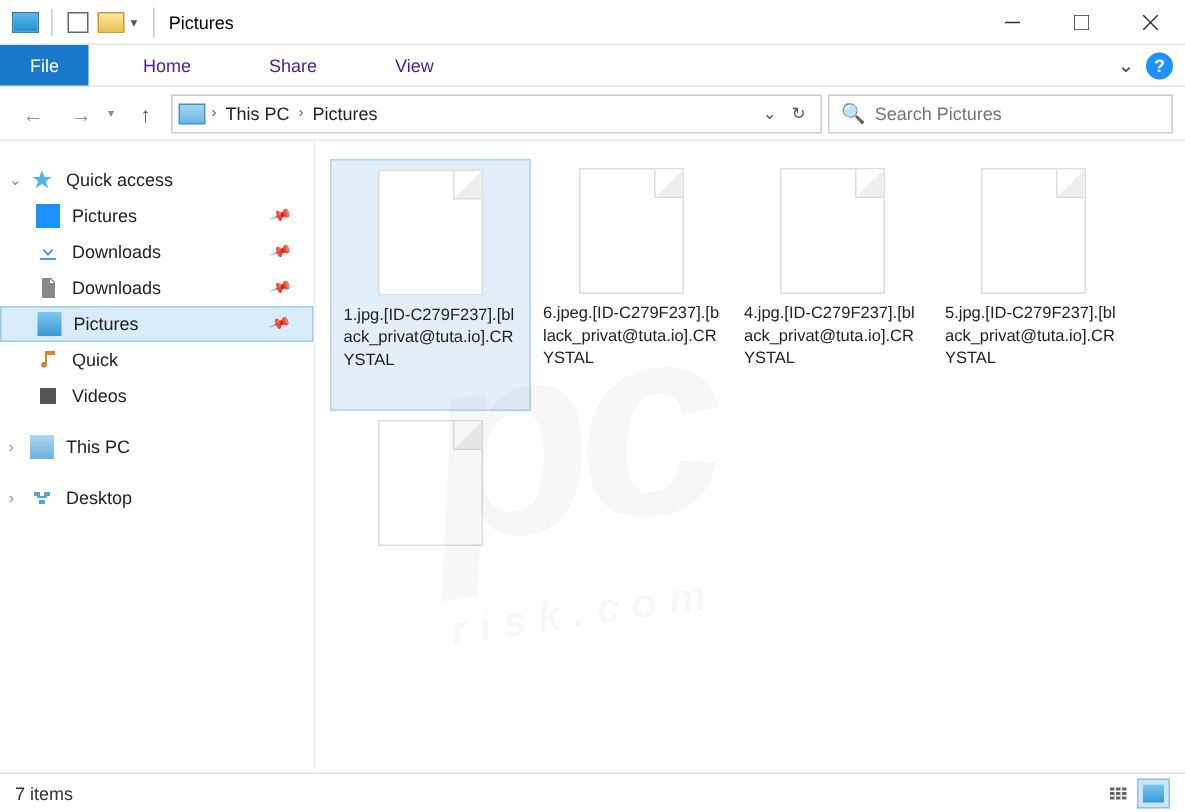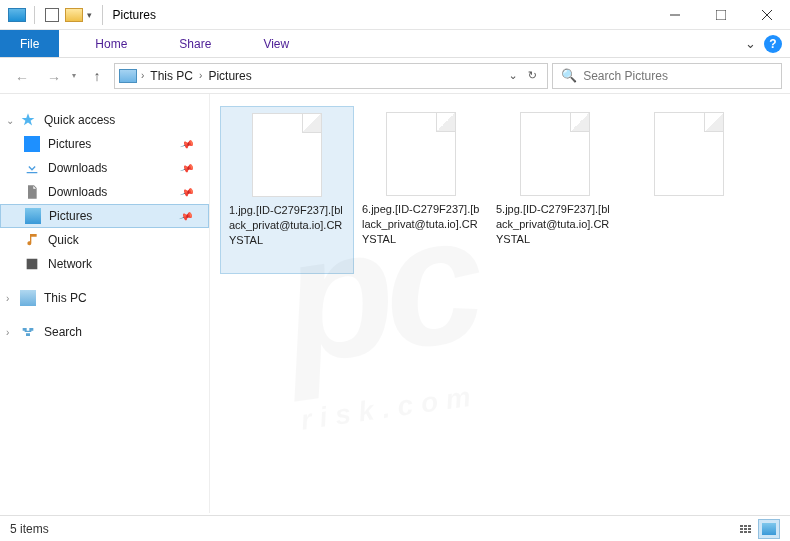--- a/index.html
+++ b/index.html
@@ -191,66 +191,70 @@
       <div class="side-item">
         <span class="side-icon music"><svg viewBox="0 0 24 24">
               <path d="M9 3v11a3 3 0 1 0 2 2.8V7h8V3z"></path>
             </svg></span>
         <span>Quick</span>
       </div>
       <div class="side-item">
         <span class="side-icon videos"><svg viewBox="0 0 24 24">
               <path d="M4 4h16v16H4zM6 6v12M18 6v12M4 9h16M4 15h16"></path>
             </svg></span>
-        <span>Network</span>
+        <span>Videos</span>
       </div>
     </div>
     <div class="side-group">
       <div class="side-item header">
         <span class="tree">›</span>
         <span class="side-icon thispc"></span>
         <span>This PC</span>
       </div>
     </div>
     <div class="side-group">
       <div class="side-item header">
         <span class="tree">›</span>
         <span class="side-icon network"><svg viewBox="0 0 24 24">
               <path d="M4 6h6v4H4zM14 6h6v4h-6zM9 14h6v4H9zM7 10v2h10v-2M12 14v-2"></path>
             </svg></span>
-        <span>Search</span>
+        <span>Desktop</span>
       </div>
     </div>
   </div>
 
   <div class="content">
     <div class="file-grid" id="file-grid">
         <div class="file-item selected">
           <div class="file-thumb"></div>
           <div class="file-name">1.jpg.[ID-C279F237].[black_privat@tuta.io].CRYSTAL</div>
         </div>
         <div class="file-item">
           <div class="file-thumb"></div>
           <div class="file-name">6.jpeg.[ID-C279F237].[black_privat@tuta.io].CRYSTAL</div>
         </div>
         <div class="file-item">
           <div class="file-thumb"></div>
+          <div class="file-name">4.jpg.[ID-C279F237].[black_privat@tuta.io].CRYSTAL</div>
+        </div>
+        <div class="file-item">
+          <div class="file-thumb"></div>
           <div class="file-name">5.jpg.[ID-C279F237].[black_privat@tuta.io].CRYSTAL</div>
         </div>
         <div class="file-item">
           <div class="file-thumb"></div>
         </div>
       </div>
   </div>
 </div>
 
 <div class="watermark">pc<span class="sub">risk.com</span></div>
 
 <div class="statusbar">
-  <span>5 items</span>
+  <span>7 items</span>
   <div class="views">
     <div class="view-btn">
       <div class="vb-det">
           <span></span>
           <span></span>
           <span></span>
           <span></span>
           <span></span>
           <span></span>
           <span></span>

